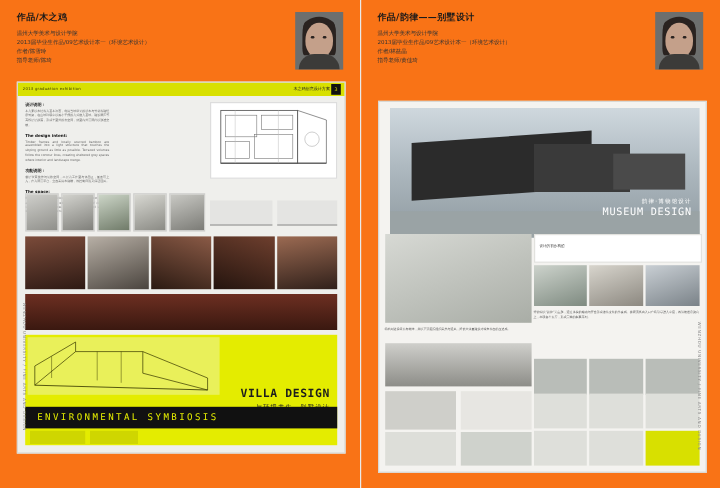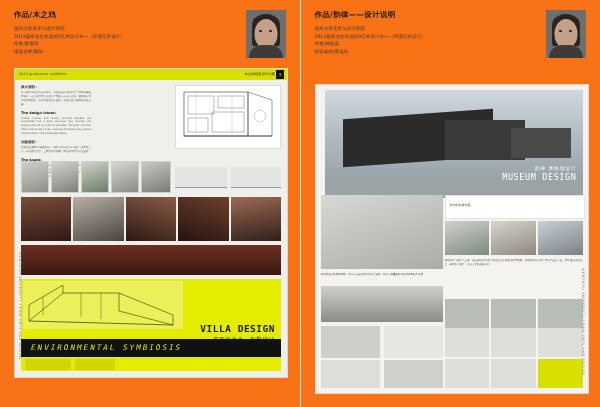--- a/index.html
+++ b/index.html
@@ -48,21 +48,21 @@
   .lp-photos .p1{background:linear-gradient(170deg,#7b4b3a,#2e1a14);}
   .lp-photos .p2{background:linear-gradient(160deg,#b8b0a6,#4a443e);}
   .lp-photos .p3{background:linear-gradient(200deg,#8a5a46,#2b1a12);}
   .lp-photos .p4{background:linear-gradient(200deg,#6e3f2e,#24140e);}
   .lp-photos .p5{background:linear-gradient(170deg,#9b6a52,#30201a);}
   .lp-wide{position:absolute;left:6px;top:176px;right:6px;height:30px;background:linear-gradient(180deg,#6d2f22,#3a1810);}
   .lp-yellow{position:absolute;left:6px;top:210px;right:6px;height:92px;background:#e4ec00;}
   .lp-yellow .sketch{position:absolute;left:2px;top:2px;width:160px;height:48px;background:#e9f05a;}
   .lp-yellow .villa{position:absolute;right:6px;top:44px;font-size:9.5px;font-weight:bold;color:#1d1d1d;letter-spacing:.5px;font-family:"DejaVu Sans Mono","Liberation Mono",monospace;}
   .lp-yellow .villacn{position:absolute;right:6px;top:57px;font-size:5.2px;color:#222;letter-spacing:1px;}
-  .lp-yellow .envbar{position:absolute;left:0;bottom:14px;width:100%;height:18px;background:#111;font-style:italic;}
+  .lp-yellow .envbar{position:absolute;left:0;bottom:14px;width:100%;height:18px;background:#111;}
   .lp-yellow .envbar span{position:absolute;left:10px;top:4px;font-size:7.6px;letter-spacing:2px;color:#e4ec00;font-family:"DejaVu Sans Mono","Liberation Mono",monospace;}
   .lp-yellow .mini{position:absolute;left:4px;bottom:1px;width:46px;height:11px;background:#cfd600;}
   .lp-yellow .mini2{position:absolute;left:54px;bottom:1px;width:40px;height:11px;background:#cfd600;}
 
   
   .rp-hero{position:absolute;left:9px;top:5px;right:5px;height:108px;background:linear-gradient(180deg,#cfd8de 0%,#aeb9c0 45%,#8f9aa0 100%);overflow:hidden;}
   .rp-hero .bld{position:absolute;left:18px;top:24px;width:150px;height:48px;background:#2b2b2b;transform:skewY(-4deg);}
   .rp-hero .bld2{position:absolute;left:120px;top:30px;width:80px;height:40px;background:#3a3a3a;}
   .rp-hero .bld3{position:absolute;left:186px;top:38px;width:60px;height:30px;background:#4a4a4a;}
   .rp-hero .grnd{position:absolute;left:0;bottom:0;width:100%;height:22px;background:#9aa3a5;}
@@ -203,21 +203,21 @@
           <div class="mini2"></div>
         </div>
 
         <div class="sidecode lft">WENZHOU UNIVERSITY / FINE ARTS AND DESIGN</div>
       </div>
     </div>
 
     <div class="half right">
 
       <div class="hdr">
-        <div class="title">作品/韵律——设计说明</div>
+        <div class="title">作品/韵律——别墅设计</div>
         <div class="meta">
           <div>温州大学美术与设计学院</div>
           <div>2013届毕业生作品/09艺术设计本一（环境艺术设计）</div>
           <div>作者/林益晶</div>
           <div>指导老师/黄佳琦</div>
         </div>
         <div class="photo">
           <div class="hair"></div>
           <div class="hairL"></div>
           <div class="hairR"></div>

